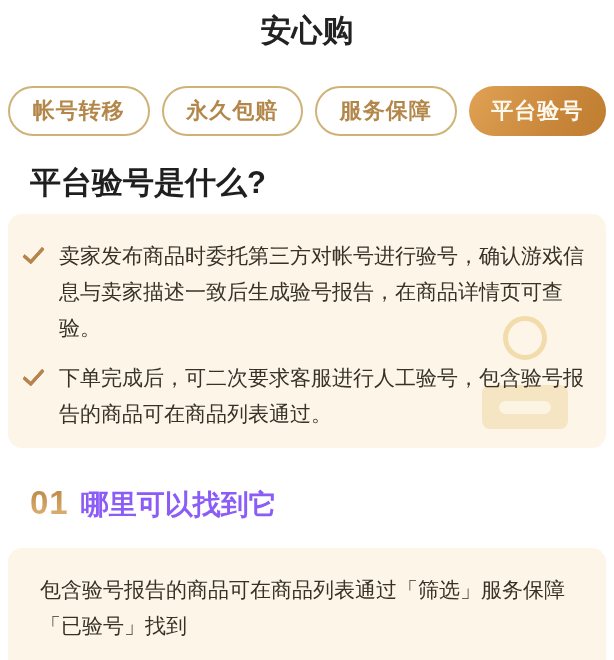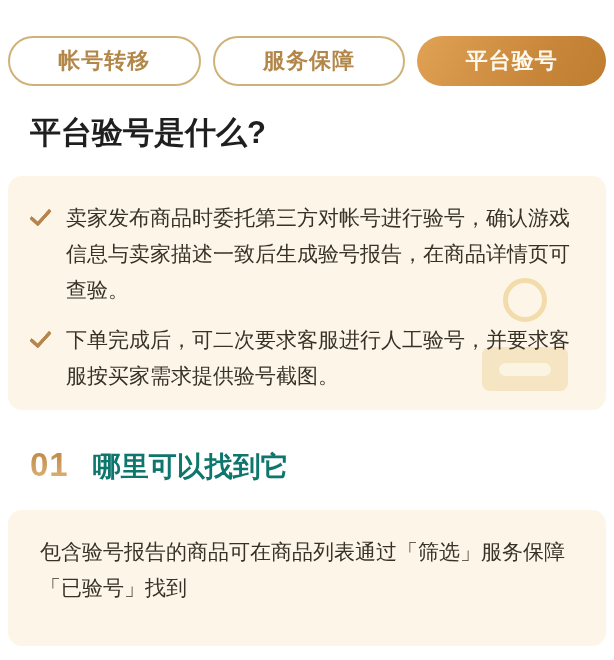--- a/index.html
+++ b/index.html
@@ -26,23 +26,23 @@
     background:linear-gradient(120deg,#e0a254 0%,#c8863a 65%,#bf7d30 100%);
     align-items:center;
   }
 
   .h1 {
     margin:26px 4px 0 30px; font-size:31px; line-height:42px;
     font-weight:bold; color:#1f1f1f;
   }
 
   .infobox {
-    position:relative; margin:22px 8px 0 8px; overflow:hidden;
+    position:relative; margin:10px 8px 0 8px; overflow:hidden;
     background:#fdf6e8; border-radius:14px;
-    padding:24px 18px 16px 22px;
+    padding:24px 18px 16px 15px;
   }
   .bullet { position:relative; z-index:1; display:flex; margin-bottom:14px; }
   .bullet:last-child { margin-bottom:0; }
   .check-col { flex:0 0 36px; width:36px; padding-top:9px; }
   .check-mark {
     display:block; width:17px; height:8px; border-radius:2px;
     border-left:4px solid #b5854d; border-bottom:4px solid #b5854d;
     transform:rotate(-48deg);
   }
   .bullet-text { font-size:21px; line-height:36px; color:#373126; width:530px; }
@@ -57,37 +57,41 @@
     display:flex; align-items:center; justify-content:center;
   }
   .wm-slot { width:52px; height:13px; background:#fcf4e2; border-radius:7px; }
 
   .section-head { display:flex; align-items:baseline; margin:36px 0 0 30px; }
   .section-num {
     font-size:33px; font-weight:bold; letter-spacing:1px;
     background:linear-gradient(180deg,#b8813d 0%,#e2b87c 100%);
     -webkit-background-clip:text; background-clip:text; color:transparent;
   }
-  .section-title { margin-left:24px; font-size:28px; font-weight:bold; color:#0f766e; }
+  .section-title { margin-left:12px; font-size:28px; font-weight:bold; color:#8b5cf6; }
 
   .notebox {
     margin:24px 8px 0 8px; background:#fdf6e8; border-radius:14px;
     padding:24px 36px 40px 32px;
   }
   .note-text { font-size:21px; line-height:36px; color:#373126; }
 </style>
 </head>
 <body>
 
 <div class="page">
 
+  <div class="page-title">安心购</div>
 
   <div class="tabs">
     <div class="pill">
       <span>帐号转移</span>
+    </div>
+    <div class="pill">
+      <span>永久包赔</span>
     </div>
     <div class="pill">
       <span>服务保障</span>
     </div>
     <div class="pill active">
       <span>平台验号</span>
     </div>
   </div>
 
   <div class="h1">平台验号是什么?</div>
@@ -104,21 +108,21 @@
       <div class="check-col">
         <span class="check-mark"></span>
       </div>
       <div class="bullet-text">卖家发布商品时委托第三方对帐号进行验号，确认游戏信息与卖家描述一致后生成验号报告，在商品详情页可查验。</div>
     </div>
 
     <div class="bullet">
       <div class="check-col">
         <span class="check-mark"></span>
       </div>
-      <div class="bullet-text">下单完成后，可二次要求客服进行人工验号，并要求客服按买家需求提供验号截图。</div>
+      <div class="bullet-text">下单完成后，可二次要求客服进行人工验号，包含验号报告的商品可在商品列表通过。</div>
     </div>
   </div>
 
   <div class="section-head">
     <span class="section-num">01</span>
     <span class="section-title">哪里可以找到它</span>
   </div>
 
   <div class="notebox">
     <div class="note-text">包含验号报告的商品可在商品列表通过「筛选」服务保障「已验号」找到</div>

